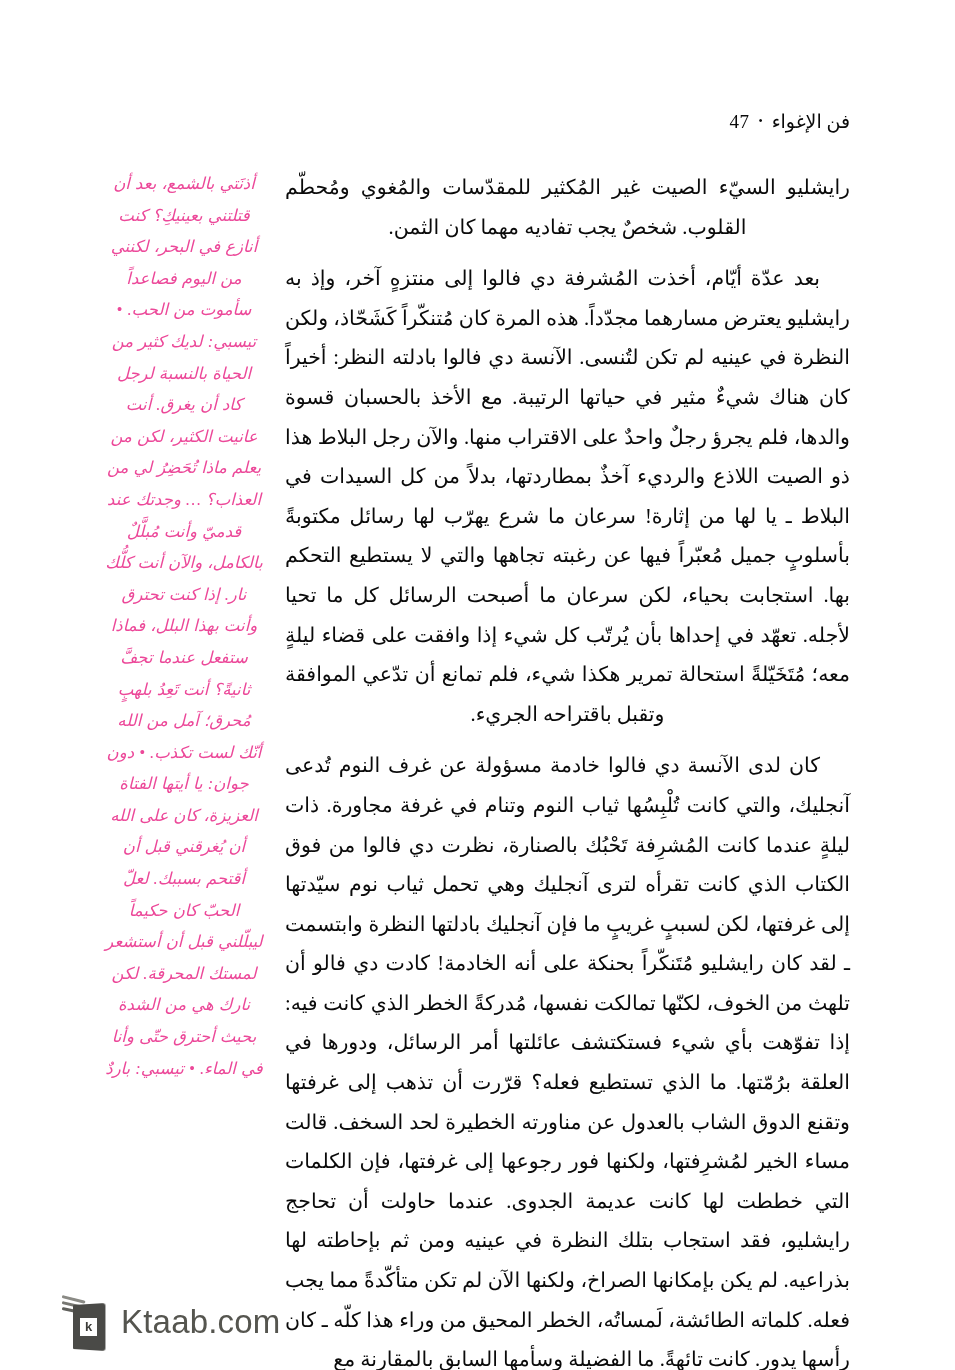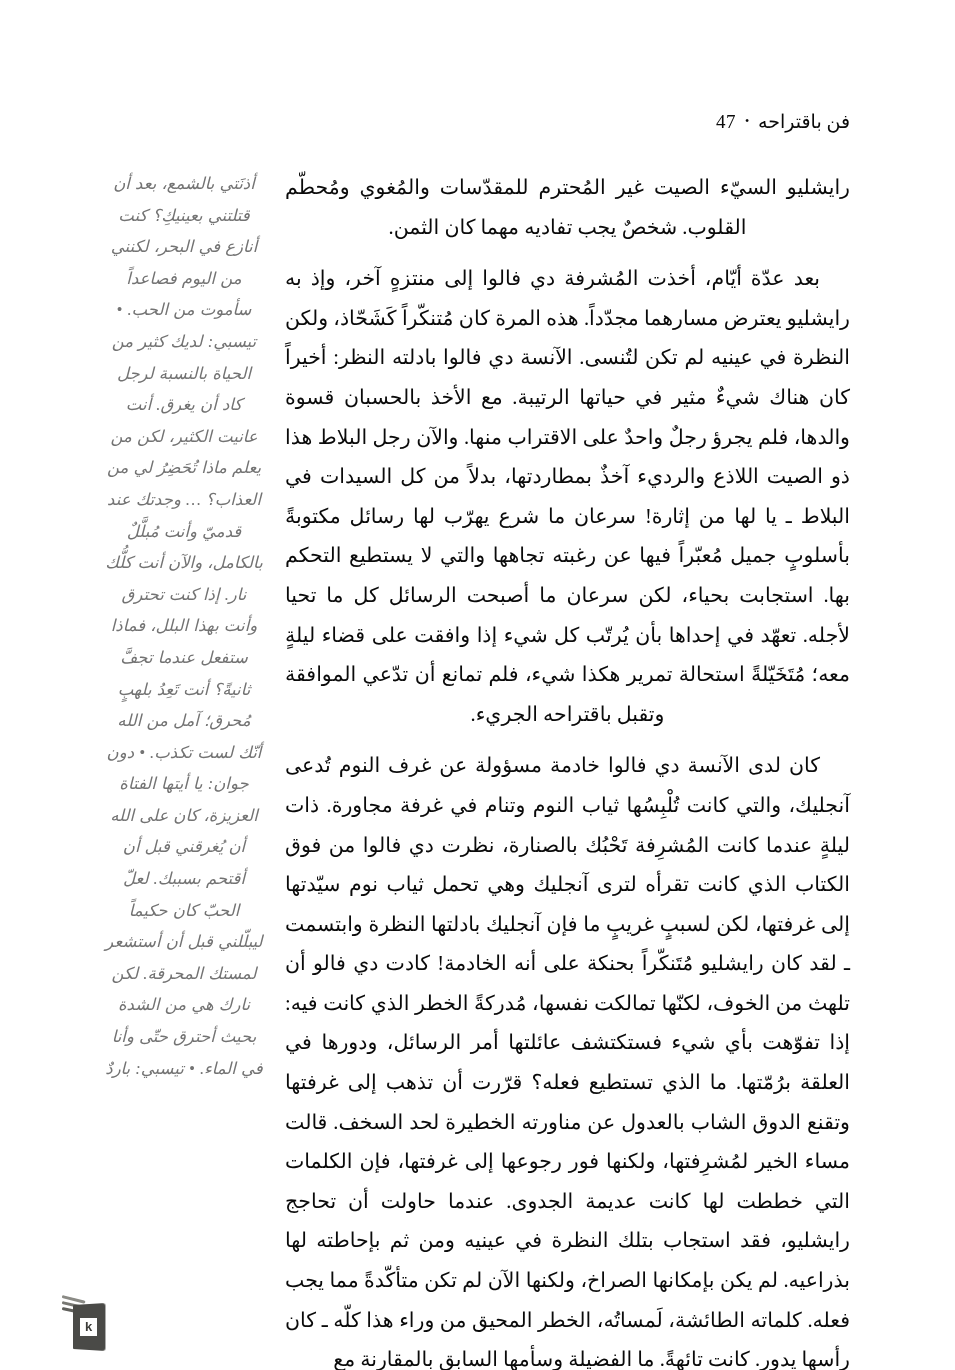--- a/index.html
+++ b/index.html
@@ -51,21 +51,21 @@
   
   .marginal {
     position: absolute;
     top: 168px;
     right: 692px;
     width: 158px;
     text-align: center;
     font-style: italic;
     font-size: 16.5px;
     line-height: 31.6px;
-    color: #737373;
+    color: #ec4899;
     direction: rtl;
     word-spacing: 1px;
   }
   .marginal p {
     margin: 0;
   }
 
   
   .body-col {
     position: absolute;
@@ -164,42 +164,43 @@
     letter-spacing: .2px;
     line-height: 1;
   }
 </style>
 </head>
 <body>
 
 <div class="page">
 
   <div class="runhead">
-    <span class="booktitle">فن باقتراحه</span>
+    <span class="booktitle">فن الإغواء</span>
     <span class="sep">•</span>
     <span class="pageno">47</span>
   </div>
 
   <div class="marginal">
     <p>أذنَتي بالشمع، بعد أن قتلتني بعينيكِ؟ كنت أنازع في البحر، لكنني من اليوم فصاعداً سأموت من الحب. • تيسبي: لديك كثير من الحياة بالنسبة لرجل كاد أن يغرق. أنت عانيت الكثير، لكن من يعلم ماذا تُحَضِرُ لي من العذاب؟ … وجدتك عند قدميّ وأنت مُبلَّلٌ بالكامل، والآن أنت كلُّك نار. إذا كنت تحترق وأنت بهذا البلل، فماذا ستفعل عندما تجفَّ ثانيةً؟ أنت تَعِدُ بلهبٍ مُحرق؛ آمل من الله أنّك لست تكذب. • دون جوان: يا أيتها الفتاة العزيزة، كان على الله أن يُغرقني قبل أن أقتحم بسببك. لعلّ الحبّ كان حكيماً ليبلّلني قبل أن أستشعر لمستك المحرقة. لكن نارك هي من الشدة بحيث أحترق حتّى وأنا في الماء. • تيسبي: باردٌ</p>
   </div>
 
   <div class="body-col">
-    <p class="cont last-center">رايشليو السيّء الصيت غير المُحترم للمقدّسات والمُغوي ومُحطّم القلوب. شخصٌ يجب تفاديه مهما كان الثمن.</p>
+    <p class="cont last-center">رايشليو السيّء الصيت غير المُكثير للمقدّسات والمُغوي ومُحطّم القلوب. شخصٌ يجب تفاديه مهما كان الثمن.</p>
     <div class="gap"></div>
     <p class="indent last-center">بعد عدّة أيّام، أخذت المُشرفة دي فالوا إلى منتزهٍ آخر، وإذ به رايشليو يعترض مسارهما مجدّداً. هذه المرة كان مُتنكّراً كَشَحّاذ، ولكن النظرة في عينيه لم تكن لتُنسى. الآنسة دي فالوا بادلته النظر: أخيراً كان هناك شيءٌ مثير في حياتها الرتيبة. مع الأخذ بالحسبان قسوة والدها، فلم يجرؤ رجلٌ واحدٌ على الاقتراب منها. والآن رجل البلاط هذا ذو الصيت اللاذع والرديء آخذٌ بمطاردتها، بدلاً من كل السيدات في البلاط ـ يا لها من إثارة! سرعان ما شرع يهرّب لها رسائل مكتوبةً بأسلوبٍ جميل مُعبّراً فيها عن رغبته تجاهها والتي لا يستطيع التحكم بها. استجابت بحياء، لكن سرعان ما أصبحت الرسائل كل ما تحيا لأجله. تعهّد في إحداها بأن يُرتّب كل شيء إذا وافقت على قضاء ليلةٍ معه؛ مُتَخَيّلةً استحالة تمرير هكذا شيء، فلم تمانع أن تدّعي الموافقة وتقبل باقتراحه الجريء.</p>
     <div class="gap"></div>
     <p class="indent">كان لدى الآنسة دي فالوا خادمة مسؤولة عن غرف النوم تُدعى آنجليك، والتي كانت تُلْبِسُها ثياب النوم وتنام في غرفة مجاورة. ذات ليلةٍ عندما كانت المُشرِفة تَحْبُك بالصنارة، نظرت دي فالوا من فوق الكتاب الذي كانت تقرأه لترى آنجليك وهي تحمل ثياب نوم سيّدتها إلى غرفتها، لكن لسببٍ غريبٍ ما فإن آنجليك بادلتها النظرة وابتسمت ـ لقد كان رايشليو مُتَنكّراً بحنكة على أنه الخادمة! كادت دي فالو أن تلهث من الخوف، لكنّها تمالكت نفسها، مُدركةً الخطر الذي كانت فيه: إذا تفوّهت بأي شيء فستكتشف عائلتها أمر الرسائل، ودورها في العلقة برُمّتها. ما الذي تستطيع فعله؟ قرّرت أن تذهب إلى غرفتها وتقنع الدوق الشاب بالعدول عن مناورته الخطيرة لحد السخف. قالت مساء الخير لمُشرِفتها، ولكنها فور رجوعها إلى غرفتها، فإن الكلمات التي خططت لها كانت عديمة الجدوى. عندما حاولت أن تحاجج رايشليو، فقد استجاب بتلك النظرة في عينيه ومن ثم بإحاطته لها بذراعيه. لم يكن بإمكانها الصراخ، ولكنها الآن لم تكن متأكّدةً مما يجب فعله. كلماته الطائشة، لَمساتُه، الخطر المحيق من وراء هذا كلّه ـ كان رأسها يدور. كانت تائهةً. ما الفضيلة وسأمها السابق بالمقارنة مع</p>
   </div>
 
   <div class="watermark">
     <div class="logo-mark">
       <div class="pages">
         <span></span>
           <span></span>
           <span></span>
       </div>
       <div class="cover"></div>
       <div class="kbox">k</div>
     </div>
+    <div class="logo-text">Ktaab.com</div>
   </div>
 
 </div>
 
 </body></html>

